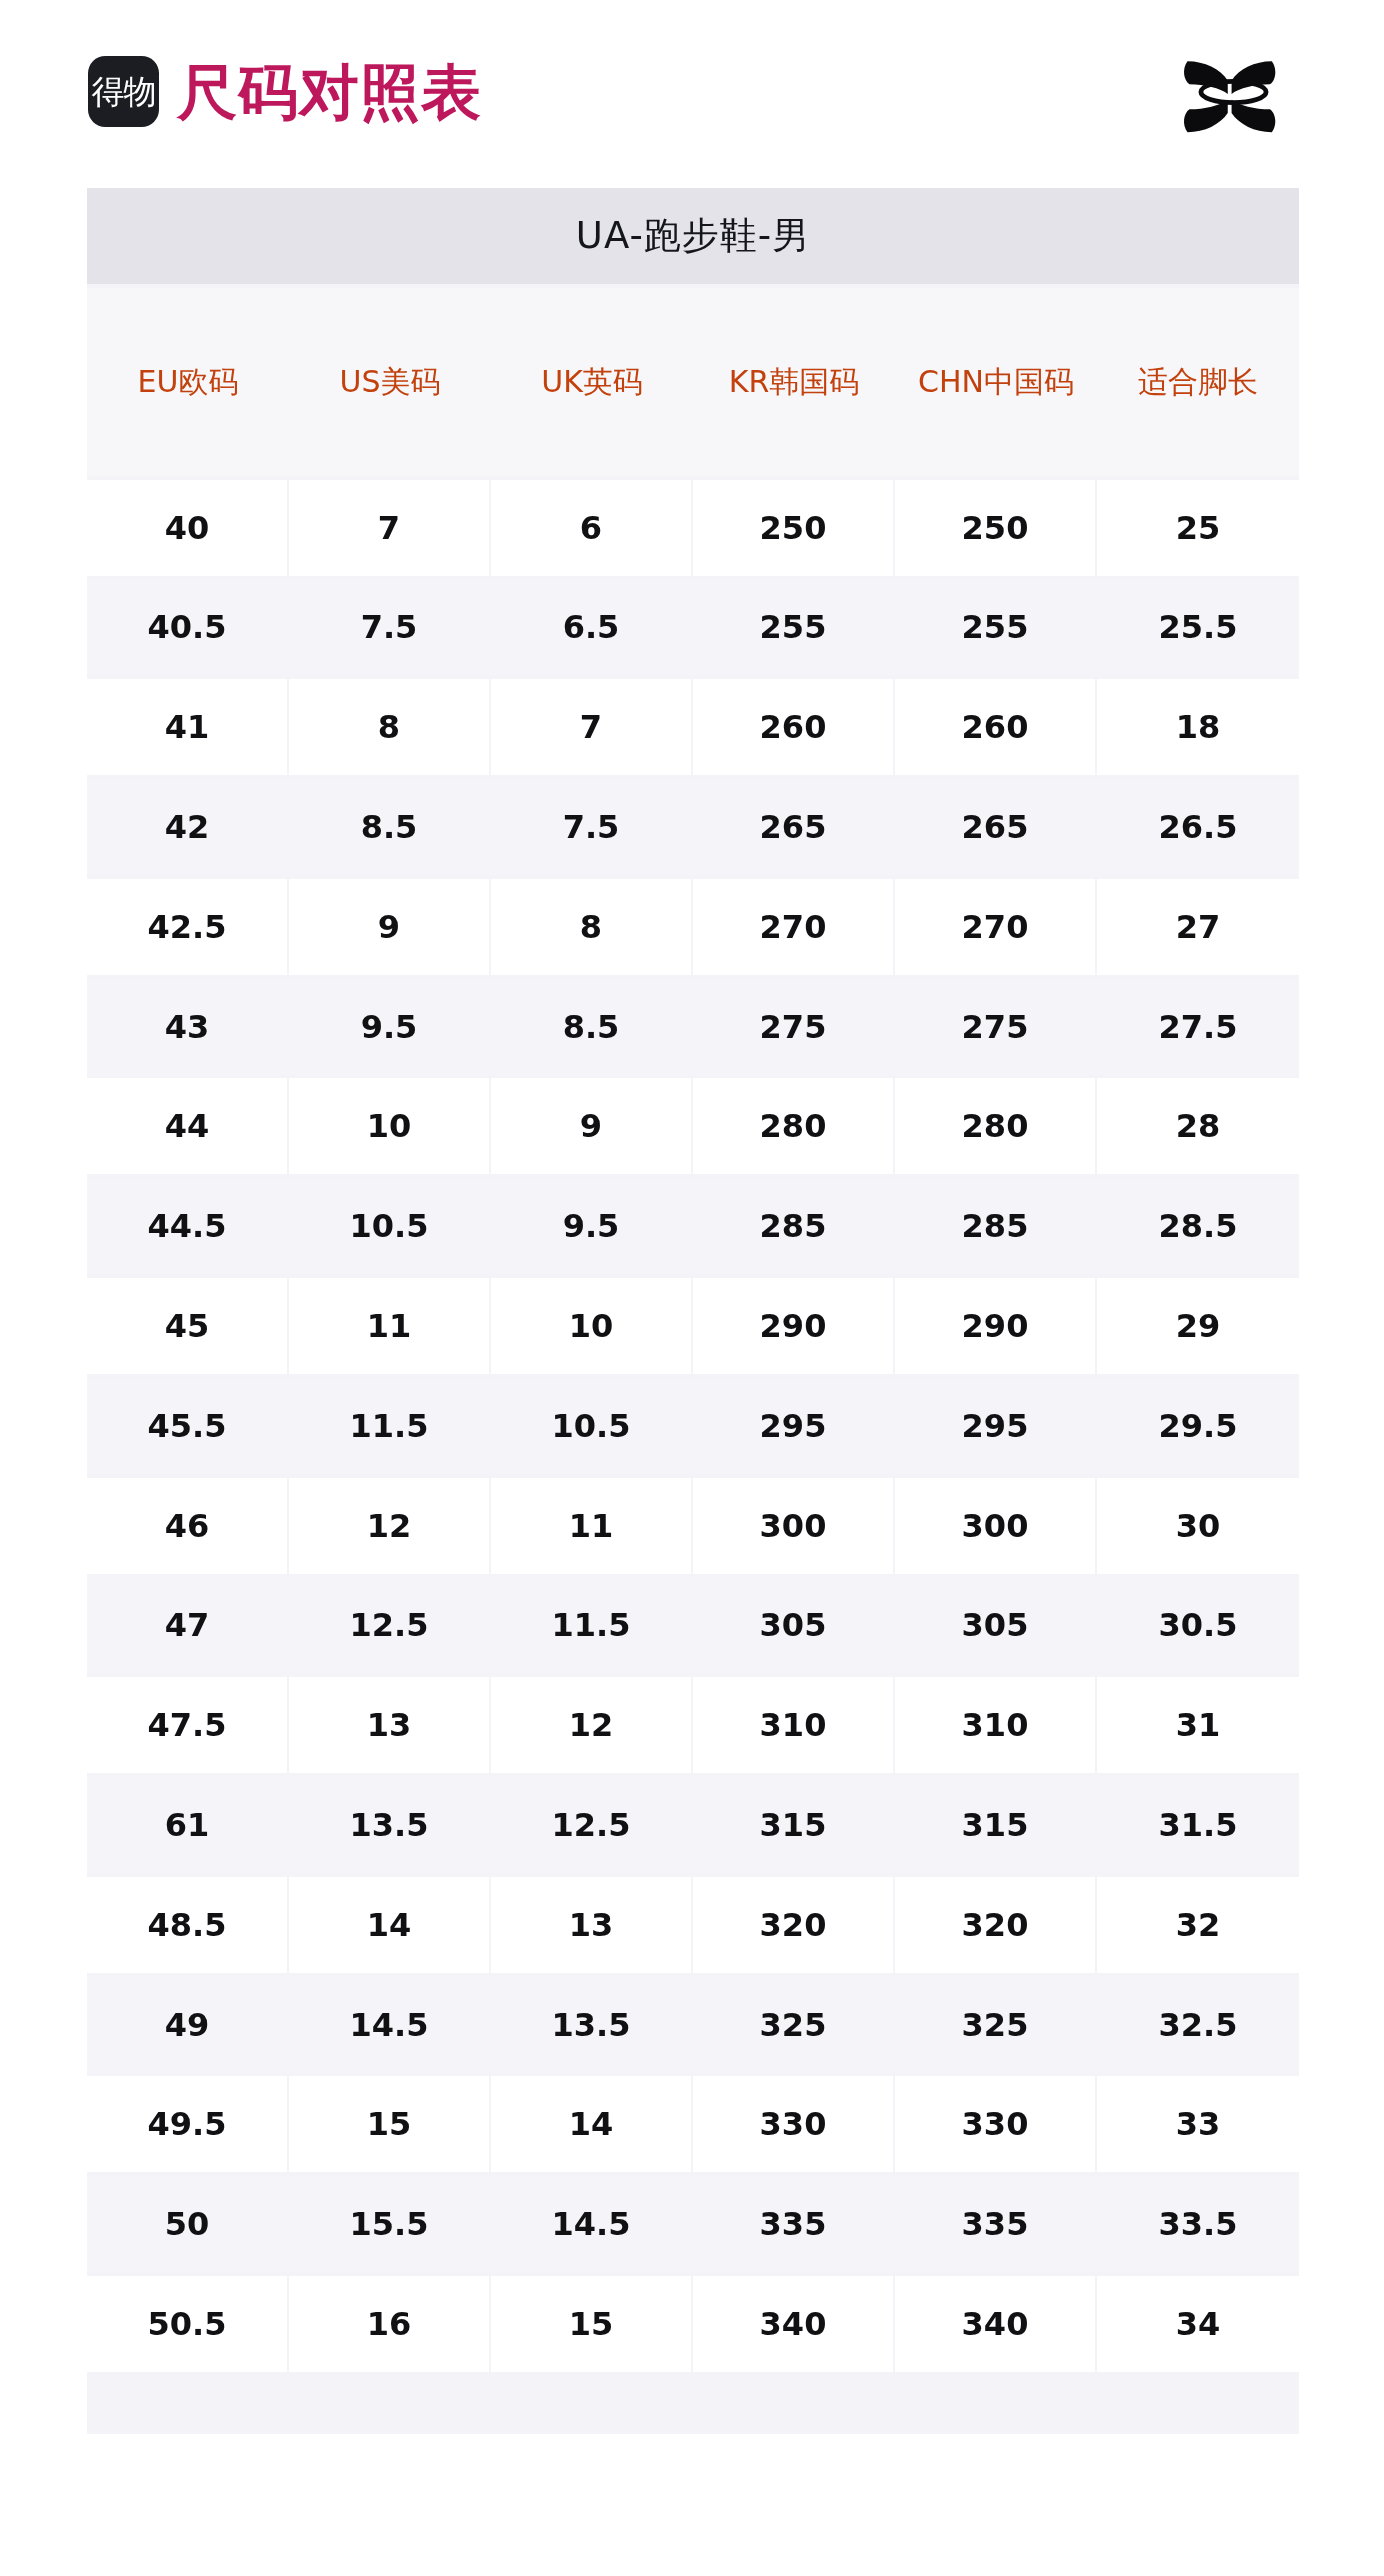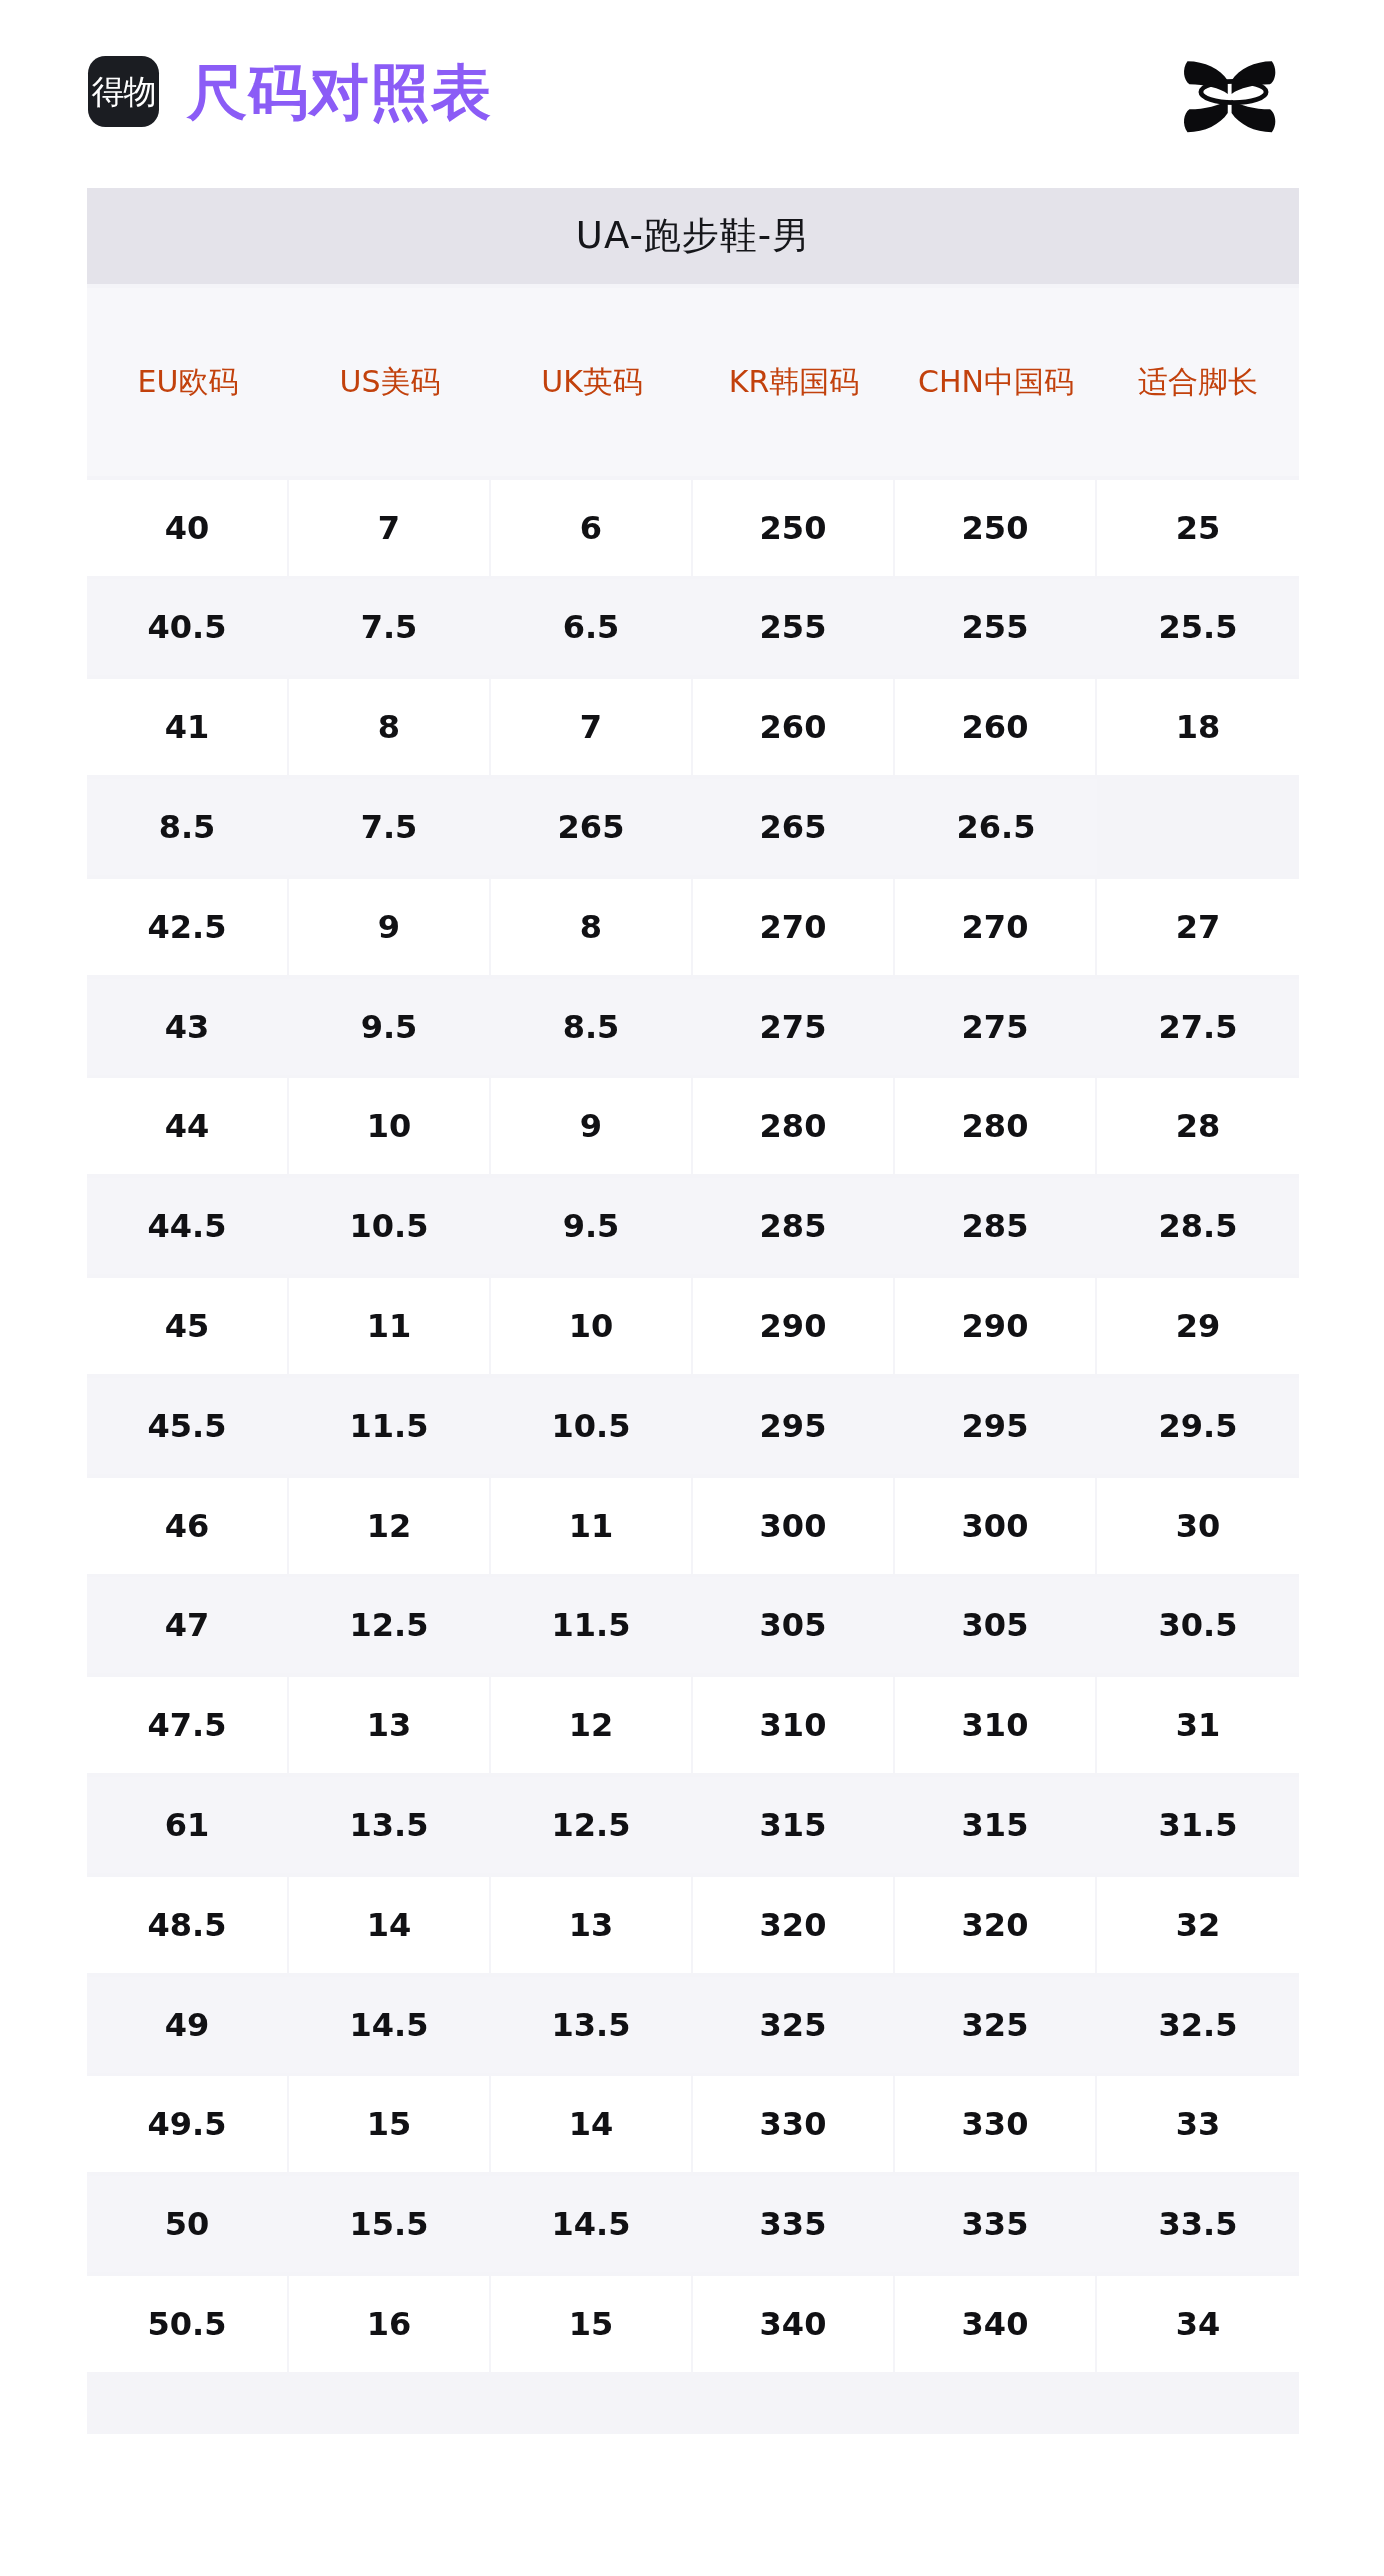--- a/index.html
+++ b/index.html
@@ -49,24 +49,24 @@
     justify-content: center;
     font-size: 33px;
     font-weight: 400;
     letter-spacing: -1px;
     line-height: 1;
     flex: 0 0 auto;
     font-family: "DejaVu Sans", "Liberation Sans", sans-serif;
   }
 
   .brand-title {
-    margin-left: 28px;
+    margin-left: 18px;
     font-size: 60px;
     font-weight: 700;
-    color: #8b5cf6;
+    color: #be185d;
     line-height: 1;
     letter-spacing: 1px;
     white-space: nowrap;
     font-family: "DejaVu Sans", "Liberation Sans", sans-serif;
   }
 
   .header-spacer { flex: 1 1 auto; }
 
   .ua-logo {
     flex: 0 0 auto;
@@ -252,20 +252,21 @@
           <div class="grid-row data-row">
             <div class="data-cell">41</div>
             <div class="data-cell">8</div>
             <div class="data-cell">7</div>
             <div class="data-cell">260</div>
             <div class="data-cell">260</div>
             <div class="data-cell">18</div>
           </div>
           <div class="row-gap"></div>
           <div class="grid-row data-row alt">
+            <div class="data-cell">42</div>
             <div class="data-cell">8.5</div>
             <div class="data-cell">7.5</div>
             <div class="data-cell">265</div>
             <div class="data-cell">265</div>
             <div class="data-cell">26.5</div>
           </div>
           <div class="row-gap"></div>
           <div class="grid-row data-row">
             <div class="data-cell">42.5</div>
             <div class="data-cell">9</div>

